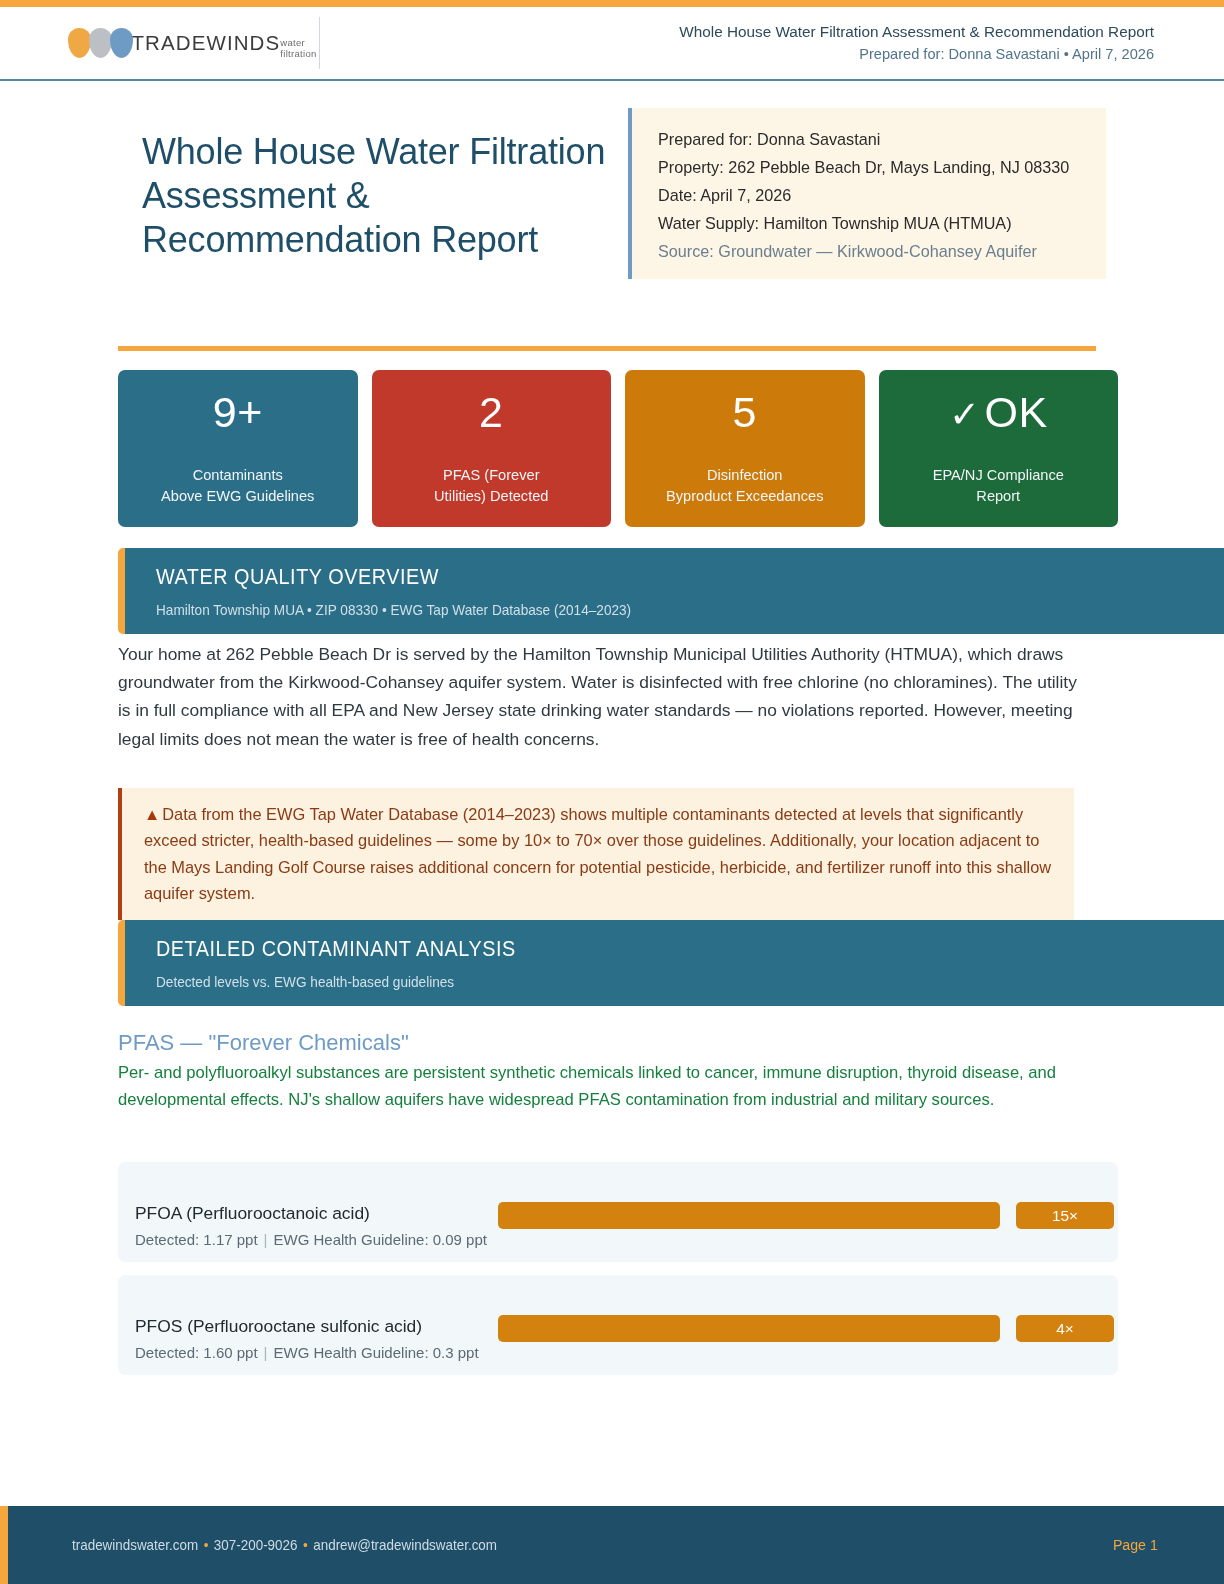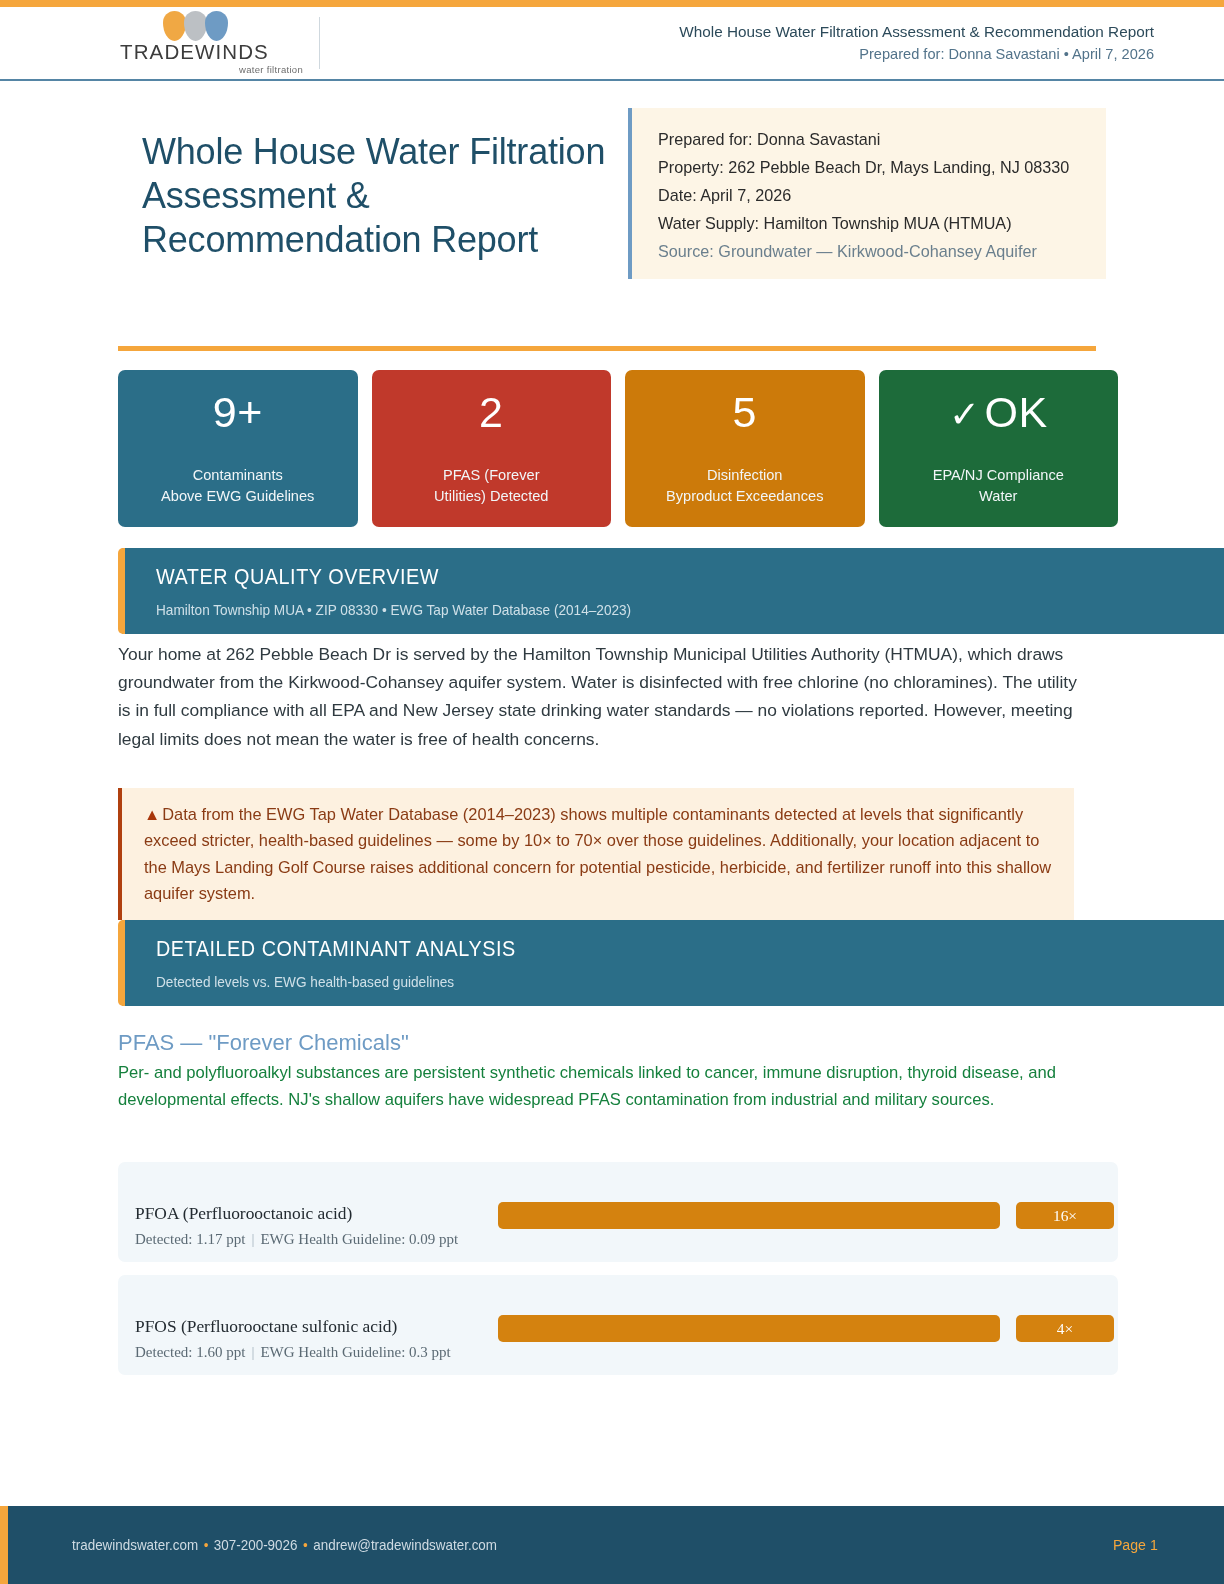--- a/index.html
+++ b/index.html
@@ -37,21 +37,21 @@
     height: 74px;
     border-bottom: 2px solid #5585a5;
     display: flex;
     align-items: center;
   }
 
   .logo-block {
     width: 225px;
     margin-left: 82px;
     display: flex;
-    flex-direction: column;
+    flex-direction: row;
     align-items: center;
     justify-content: center;
   }
 
   .drops { display: flex; align-items: flex-end; gap: 0px; height: 30px; margin-bottom: 1px; }
   .drop {
     width: 23px; height: 30px;
     border-radius: 50% 50% 50% 50% / 62% 62% 38% 38%;
     transform: rotate(180deg);
     margin-right: -2px;
@@ -258,21 +258,20 @@
     width: 1000px;
   }
   .crow {
     position: relative;
     height: 100px;
     background: #f2f7fa;
     border-radius: 7px;
     margin-bottom: 13px;
     display: flex;
     align-items: center;
-    font-family: Liberation Serif, serif;
   }
   .crow-left {
     position: absolute;
     left: 17px;
     top: 41px;
     width: 400px;
   }
   .crow-name {
     font-size: 17.4px;
     color: #222a30;
@@ -402,21 +401,21 @@
         <div>Byproduct Exceedances</div>
       </div>
     </div>
 
     <div class="stat" style="background:#1d6b3a">
       <div class="big">
         <span class="check">✓</span><span>OK</span>
       </div>
       <div class="cap">
         <div>EPA/NJ Compliance</div>
-        <div>Water</div>
+        <div>Report</div>
       </div>
     </div>
 
   </div>
 
   <div class="band" id="band-overview">
     <h2>WATER QUALITY OVERVIEW</h2>
     <div class="band-sub">Hamilton Township MUA • ZIP 08330 • EWG Tap Water Database (2014–2023)</div>
   </div>
 
@@ -438,21 +437,21 @@
 
     <div class="crow">
       <div class="crow-left">
         <div class="crow-name">PFOA (Perfluorooctanoic acid)</div>
         <div class="crow-detail">
           <span>Detected: 1.17 ppt</span><span class="sep">|</span><span>EWG Health Guideline: 0.09 ppt</span>
         </div>
       </div>
       <div class="crow-bar-track">
         <div class="crow-bar" style="width:100%;"></div>
-        <div class="crow-badge">16×</div>
+        <div class="crow-badge">15×</div>
       </div>
     </div>
 
     <div class="crow">
       <div class="crow-left">
         <div class="crow-name">PFOS (Perfluorooctane sulfonic acid)</div>
         <div class="crow-detail">
           <span>Detected: 1.60 ppt</span><span class="sep">|</span><span>EWG Health Guideline: 0.3 ppt</span>
         </div>
       </div>

